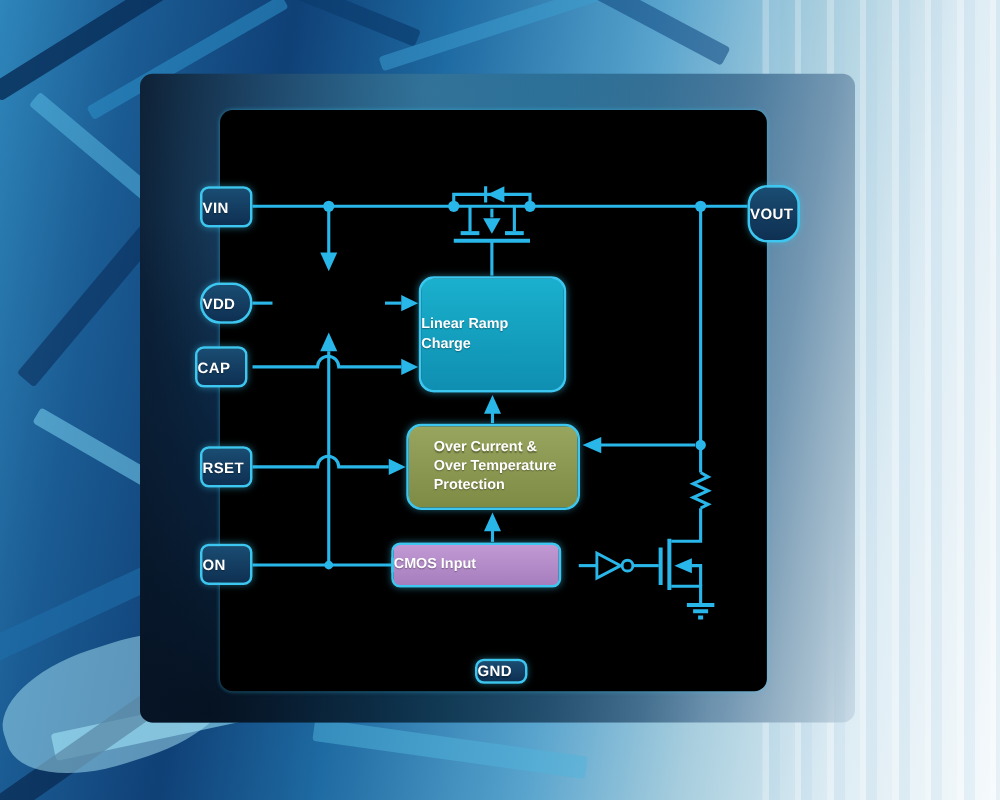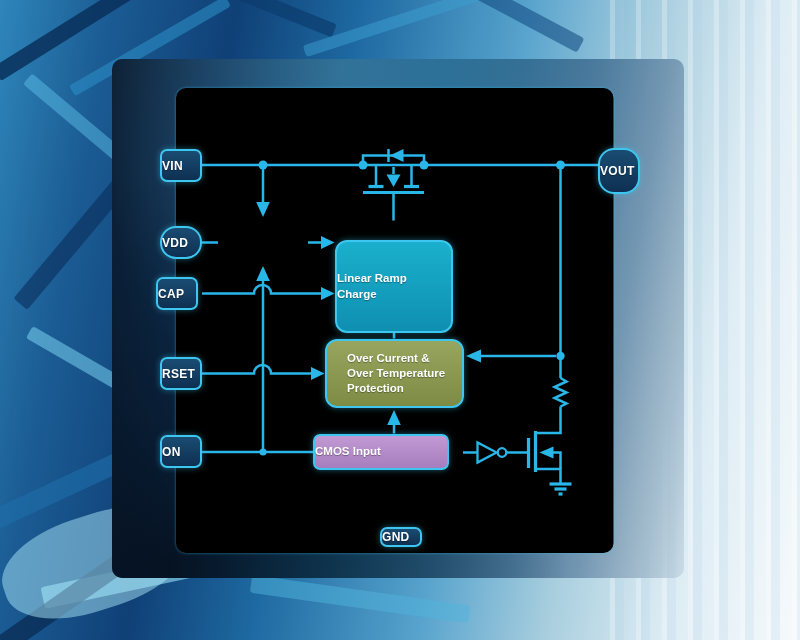--- a/index.html
+++ b/index.html
@@ -51,21 +51,21 @@
     background:linear-gradient(180deg,#1a4c72,#0e3052);}
   .pin-vin{left:160px;top:149px;}  .pin-vdd{left:160px;top:226px;border-radius:16px;}
   .pin-cap{left:156px;top:277px;}  .pin-rset{left:160px;top:357px;}
   .pin-on{left:160px;top:435px;}   .pin-vout{left:598px;top:148px;height:46px;border-radius:16px;}
   .pin-gnd{left:380px;top:527px;height:20px;}
   .blk{font-size:11.5px;line-height:1.32;}
   .blk span{display:block;}
   .blk-cp{left:218px;top:218px;width:90px;height:44px;border-radius:7px;
     background:linear-gradient(180deg,#d39a6c,#bd7e51);}
   .blk-lrc{left:335px;top:221px;width:118px;height:93px;border-radius:12px;
-    background:linear-gradient(180deg,#1ab0cd,#0f8fb1);margin-top:19px;}
+    background:linear-gradient(180deg,#1ab0cd,#0f8fb1);}
   .blk-oc{left:325px;top:339px;width:139px;height:69px;border-radius:12px;
     background:linear-gradient(180deg,#98a55e,#7e8b45);padding-left:20px;}
   .blk-cmos{left:313px;top:434px;width:136px;height:36px;border-radius:7px;
     background:linear-gradient(180deg,#c199d3,#a67ebe);}
 </style>
 </head>
 <body>
 
 <div class="stage">
 

